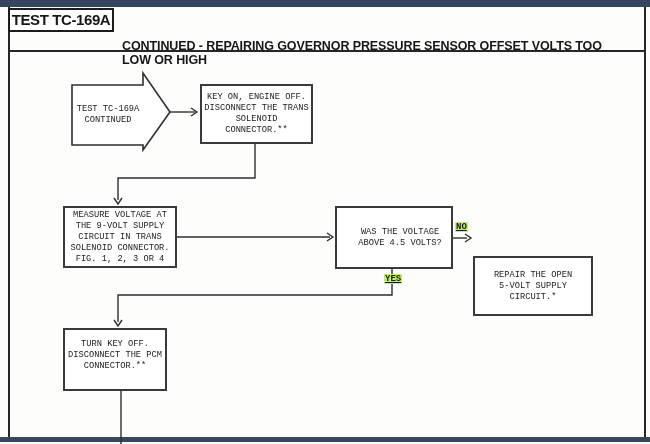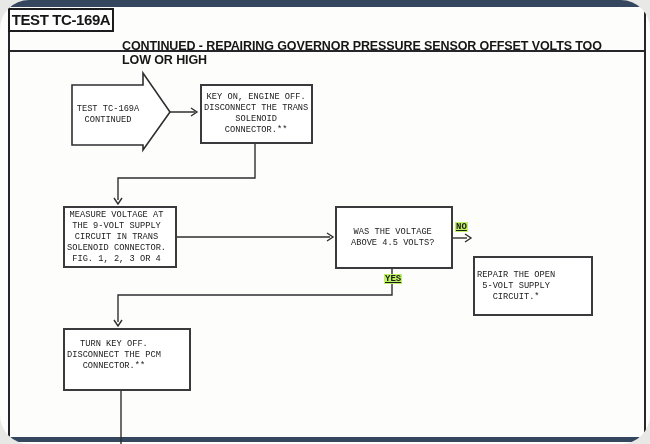--- a/index.html
+++ b/index.html
@@ -3,21 +3,20 @@
 <meta charset="utf-8">
 <style>
   html, body { margin: 0; padding: 0; background: #e8e8e6; }
   .page {
     position: relative;
     width: 650px;
     height: 444px;
     background: #fdfdfc;
     overflow: hidden;
     color: #161616;
-    border-radius: 29px;
   }
   .bar {
     position: absolute;
     left: 0;
     width: 650px;
     background: #35465f;
   }
   .bar.top { top: 0; height: 7px; }
   .bar.bottom { top: 437px; height: 5px; }
 
@@ -54,30 +53,30 @@
     letter-spacing: 0;
     white-space: pre-line;
     text-align: center;
     color: #1b1b1b;
   }
   .fc-box {
     position: absolute;
     box-sizing: border-box;
     background: #fff;
     border: 2px solid #3a3a3c;
-    display: flex; align-items: center; 
+    display: flex; align-items: center; justify-content: center;
     padding: 2px;
   }
   #node-start   { position: absolute; left: 73px; top: 86px; width: 70px; height: 58px;
                   display: flex; align-items: center; justify-content: center; }
   #node-key-on  { left: 200px; top: 84px;  width: 113px; height: 60px; }
   #node-measure { left: 63px;  top: 206px; width: 114px; height: 62px; }
   #node-decide  { left: 335px; top: 206px; width: 118px; height: 63px; padding-left: 14px; }
   #node-repair  { left: 473px; top: 208px; width: 120px; height: 60px; margin-top: 48px; }
-  #node-key-off { left: 63px;  top: 328px; width: 128px; height: 63px;
+  #node-key-off { left: 63px;  top: 328px; width: 104px; height: 63px;
                   align-items: flex-start; padding-top: 9px; }
 
   .branch-label {
     position: absolute;
     font: 9px/10px "Liberation Mono", "DejaVu Sans Mono", monospace;
     font-weight: bold;
     color: #1b1b1b;
     background: #bef264;
     padding: 0 1px;
     text-decoration: underline;

